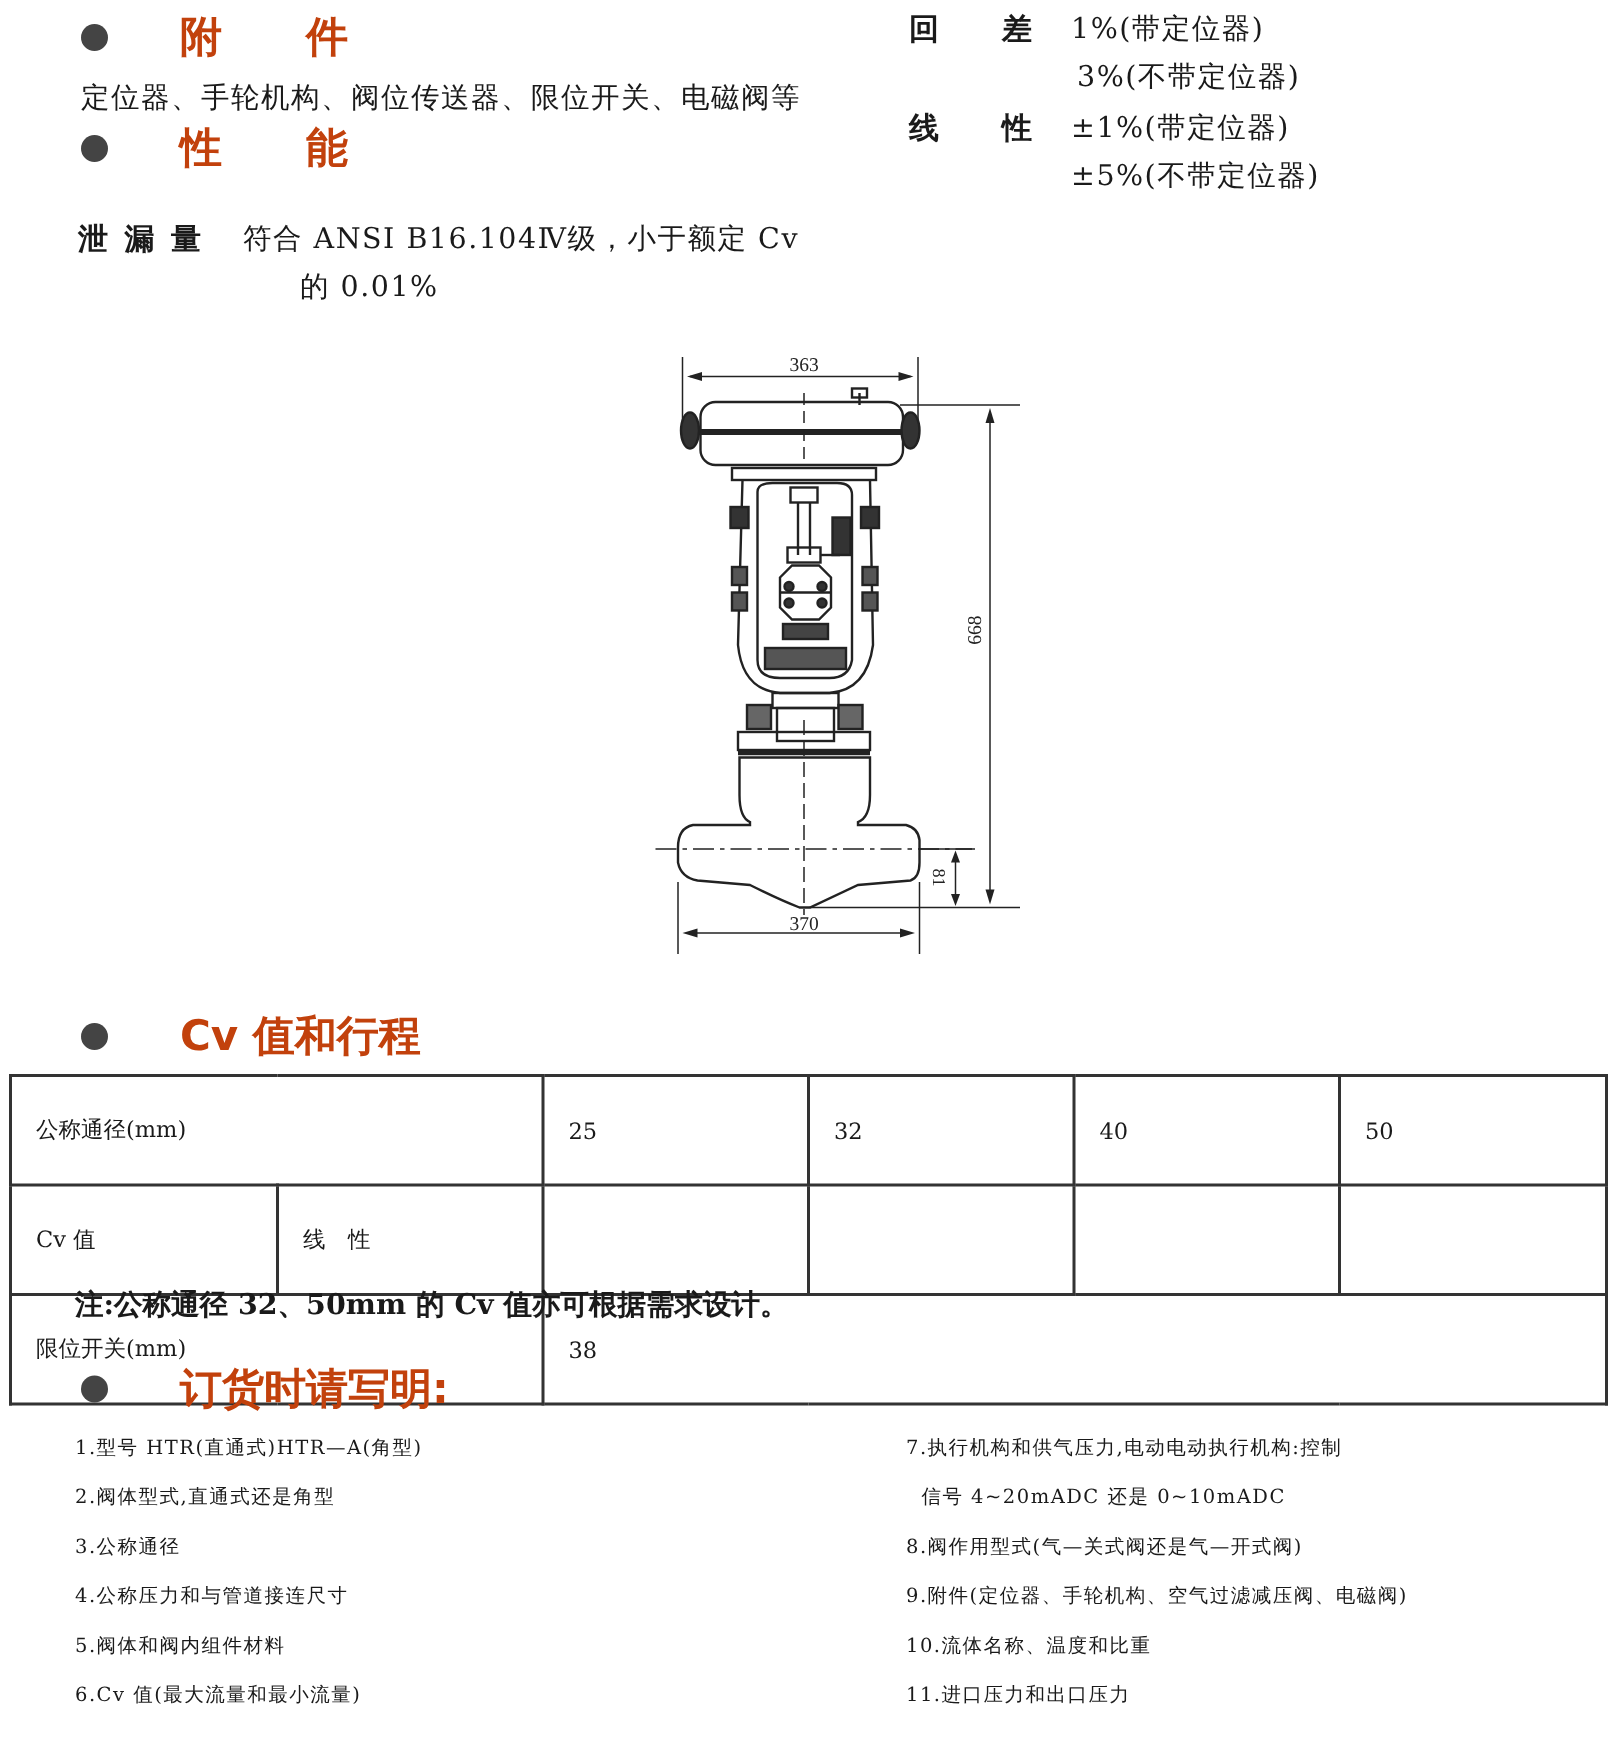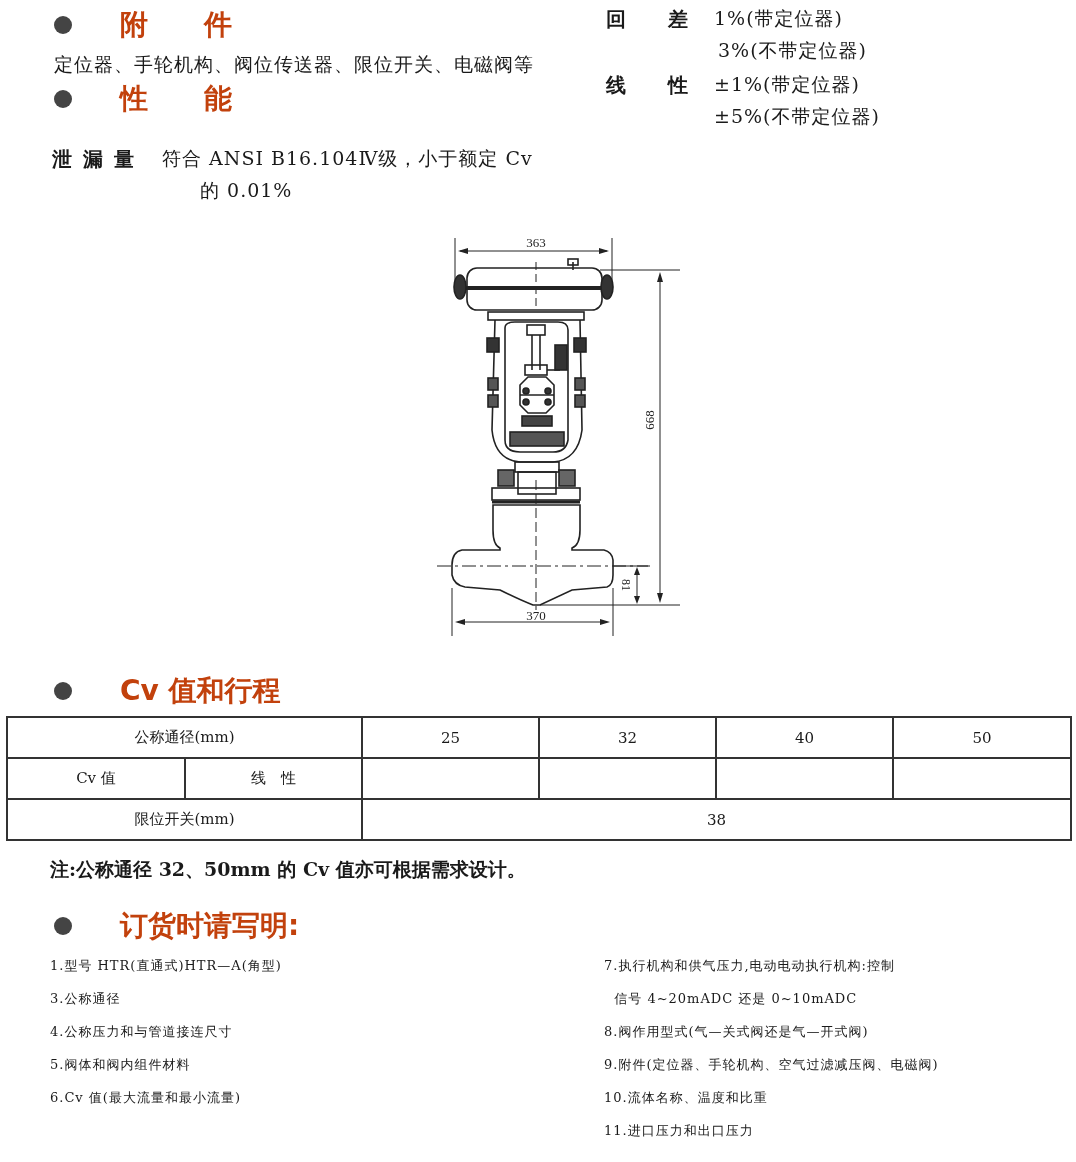--- a/index.html
+++ b/index.html
@@ -22,22 +22,22 @@
     .label-bold {
       font-family: "DejaVu Sans", "Liberation Sans", sans-serif;
       font-weight: bold; font-size: 20px;
     }
     table.cv {
       position: absolute; left: 6px; top: 716px; width: 1064px;
       border-collapse: collapse; table-layout: fixed;
       font-family: "DejaVu Serif", "Liberation Serif", serif; font-size: 15px;
     }
     table.cv td {
-      border: 2px solid #333; height: 39px; text-align: center; vertical-align: middle;
-      padding: 0;
+      border: 2px solid #333; height: 39px; vertical-align: middle;
+      padding: 16px;
     }
     .note {
       font-family: "DejaVu Serif", "Liberation Serif", serif;
       font-weight: bold; font-size: 19px;
     }
     .order-item { font-size: 13px; letter-spacing: 1px; line-height: 33px; }
     svg text { font-family: "Liberation Serif", "DejaVu Serif", serif; }
   </style>
 </head>
 <body>
@@ -181,20 +181,21 @@
 
 <div class="abs note" style="left:50px; top:857px;">注:公称通径 32、50mm 的 Cv 值亦可根据需求设计。</div>
 
 <div class="abs heading" style="left:54px; top:907px;justify-content:flex-end;">
   <span class="bullet"></span>
   <span>订货时请写明:</span>
 </div>
 
 <div class="abs" style="left:50px; top:949px;">
   <div class="order-item">1.型号 HTR(直通式)HTR—A(角型)</div>
+  <div class="order-item">2.阀体型式,直通式还是角型</div>
   <div class="order-item">3.公称通径</div>
   <div class="order-item">4.公称压力和与管道接连尺寸</div>
   <div class="order-item">5.阀体和阀内组件材料</div>
   <div class="order-item">6.Cv 值(最大流量和最小流量)</div>
 </div>
 
 <div class="abs" style="left:604px; top:949px;">
   <div class="order-item">7.执行机构和供气压力,电动电动执行机构:控制</div>
   <div class="order-item" style="white-space:pre;">  信号 4~20mADC 还是 0~10mADC</div>
   <div class="order-item">8.阀作用型式(气—关式阀还是气—开式阀)</div>

